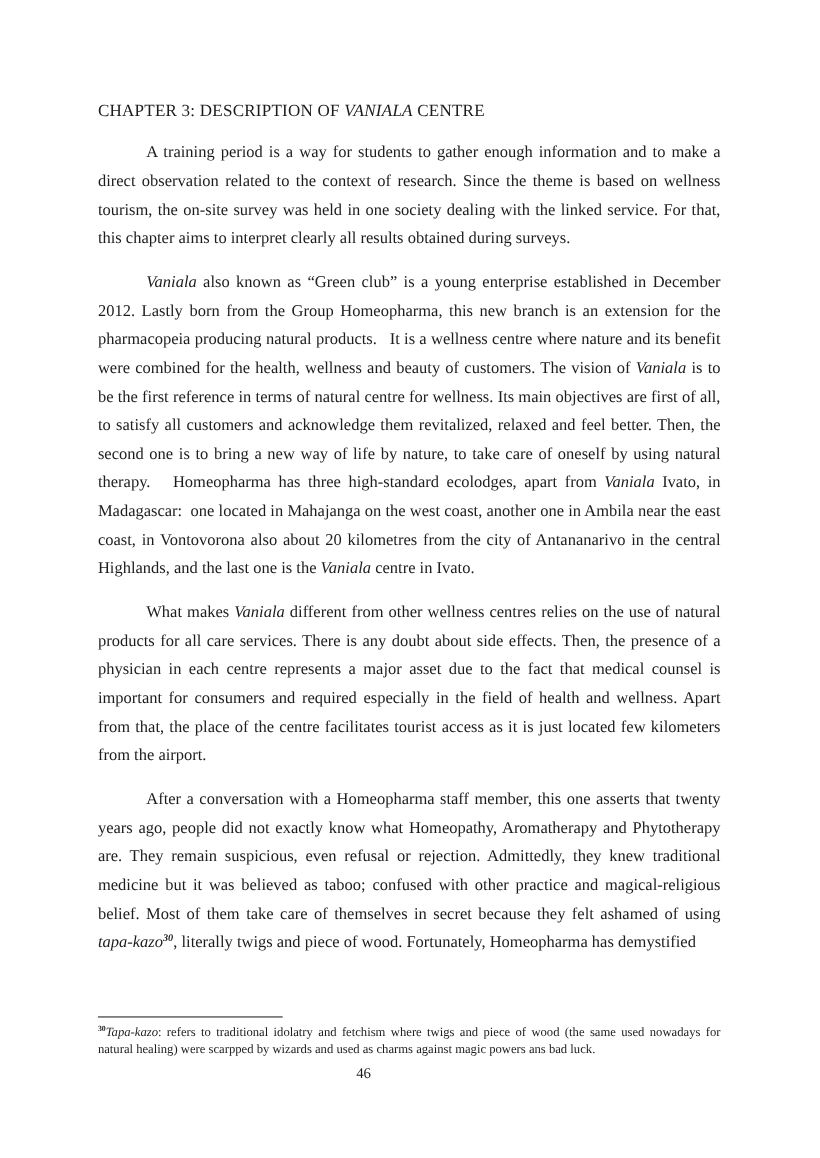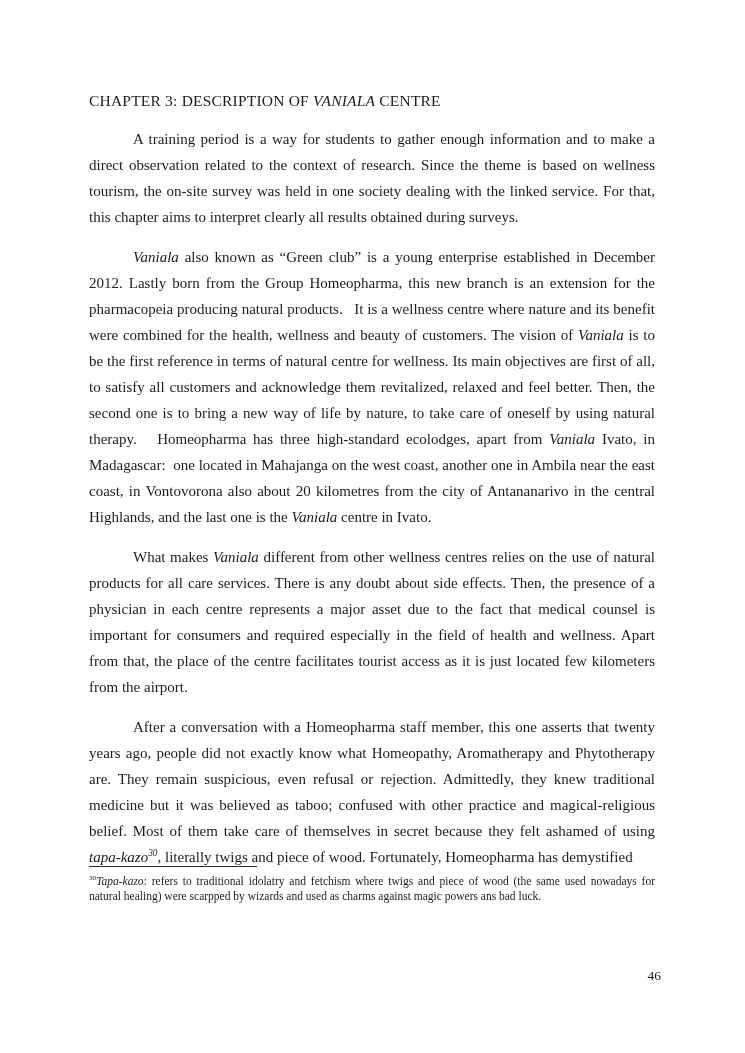--- a/index.html
+++ b/index.html
@@ -16,31 +16,31 @@
     margin-bottom: 10px; letter-spacing: 0.2px; white-space: nowrap;
   }
   .body-paragraph {
     font-size: 15px; line-height: 26px; text-align: justify;
     text-indent: 44px; margin-bottom: 14px; margin-top: 12px;
   }
   .section-heading {
     font-size: 15px; line-height: 26px; font-weight: bold;
     margin: 0 0 12px 44px;
   }
-  sup { font-size: 0.62em; vertical-align: super; line-height: 0; }
-  .footer-area { position: absolute; left: 89px; top: 866px; width: 566px; }
+  sup { font-size: 0.62em; vertical-align: super; line-height: 0; font-weight: bold; }
+  .footer-area { position: absolute; left: 89px; top: 924px; width: 566px; }
   .footnote-separator {
     width: 168px; height: 0; border-top: 1.6px solid #2a2a2a; margin-bottom: 7px;
   }
   .footnote-text {
     font-size: 11.5px; line-height: 14.5px; text-align: justify; color: #1c1c1c;
   }
   .page-number {
     position: absolute; top: 968px; left: 0; width: 661px;
-    text-align: right; font-size: 13.5px;
+    text-align: center; font-size: 13.5px;
   }
 </style>
 </head>
 <body>
 
 <div class="page">
   <div class="content">
     <h1 class="chapter-heading"><span>CHAPTER 3: DESCRIPTION OF </span><span style="font-style: italic;">VANIALA</span><span> CENTRE</span></h1>
 
     <p class="body-paragraph"><span>A training period is a way for students to gather enough information and to make a direct observation related to the context of research. Since the theme is based on wellness tourism, the on-site survey was held in one society dealing with the linked service. For that, this chapter aims to interpret clearly all results obtained during surveys.</span></p>

